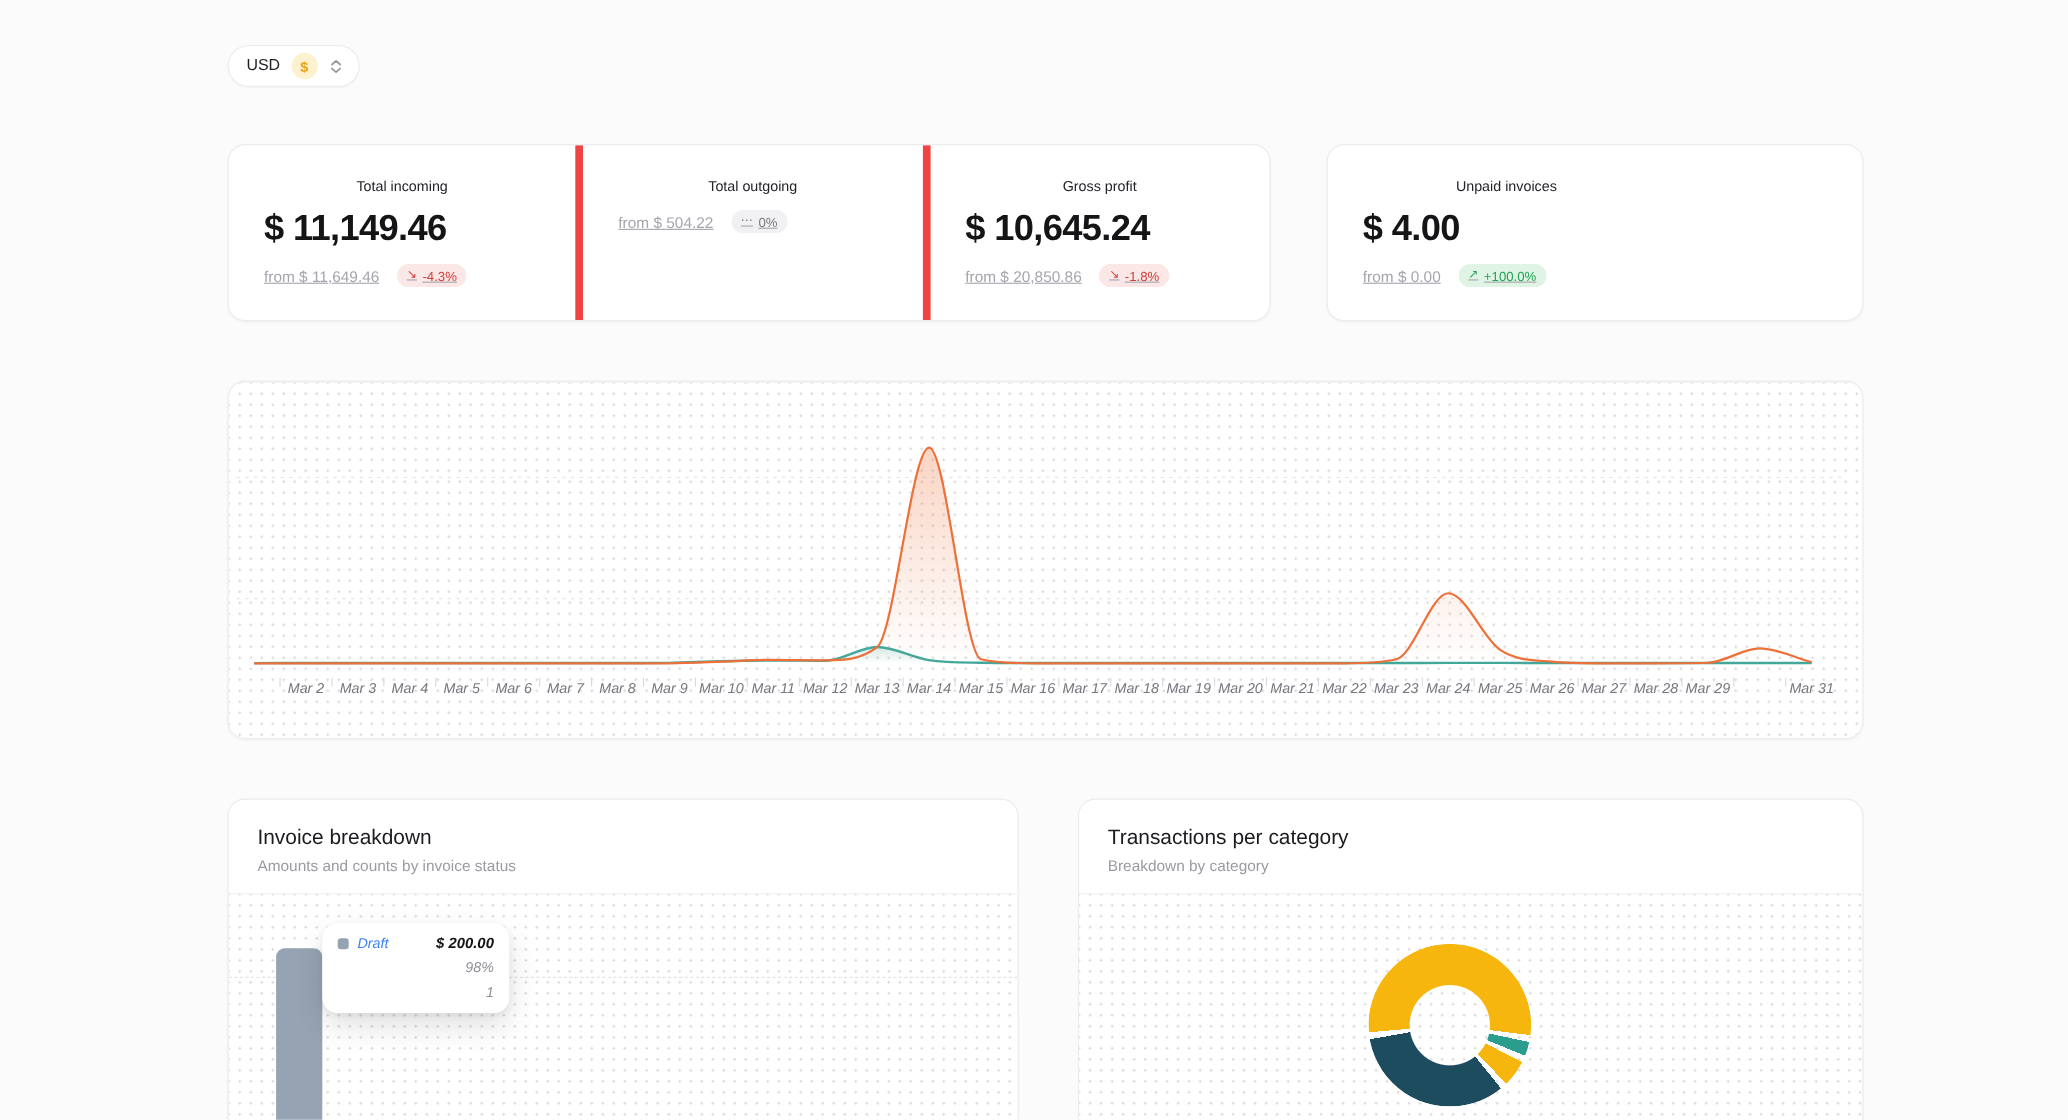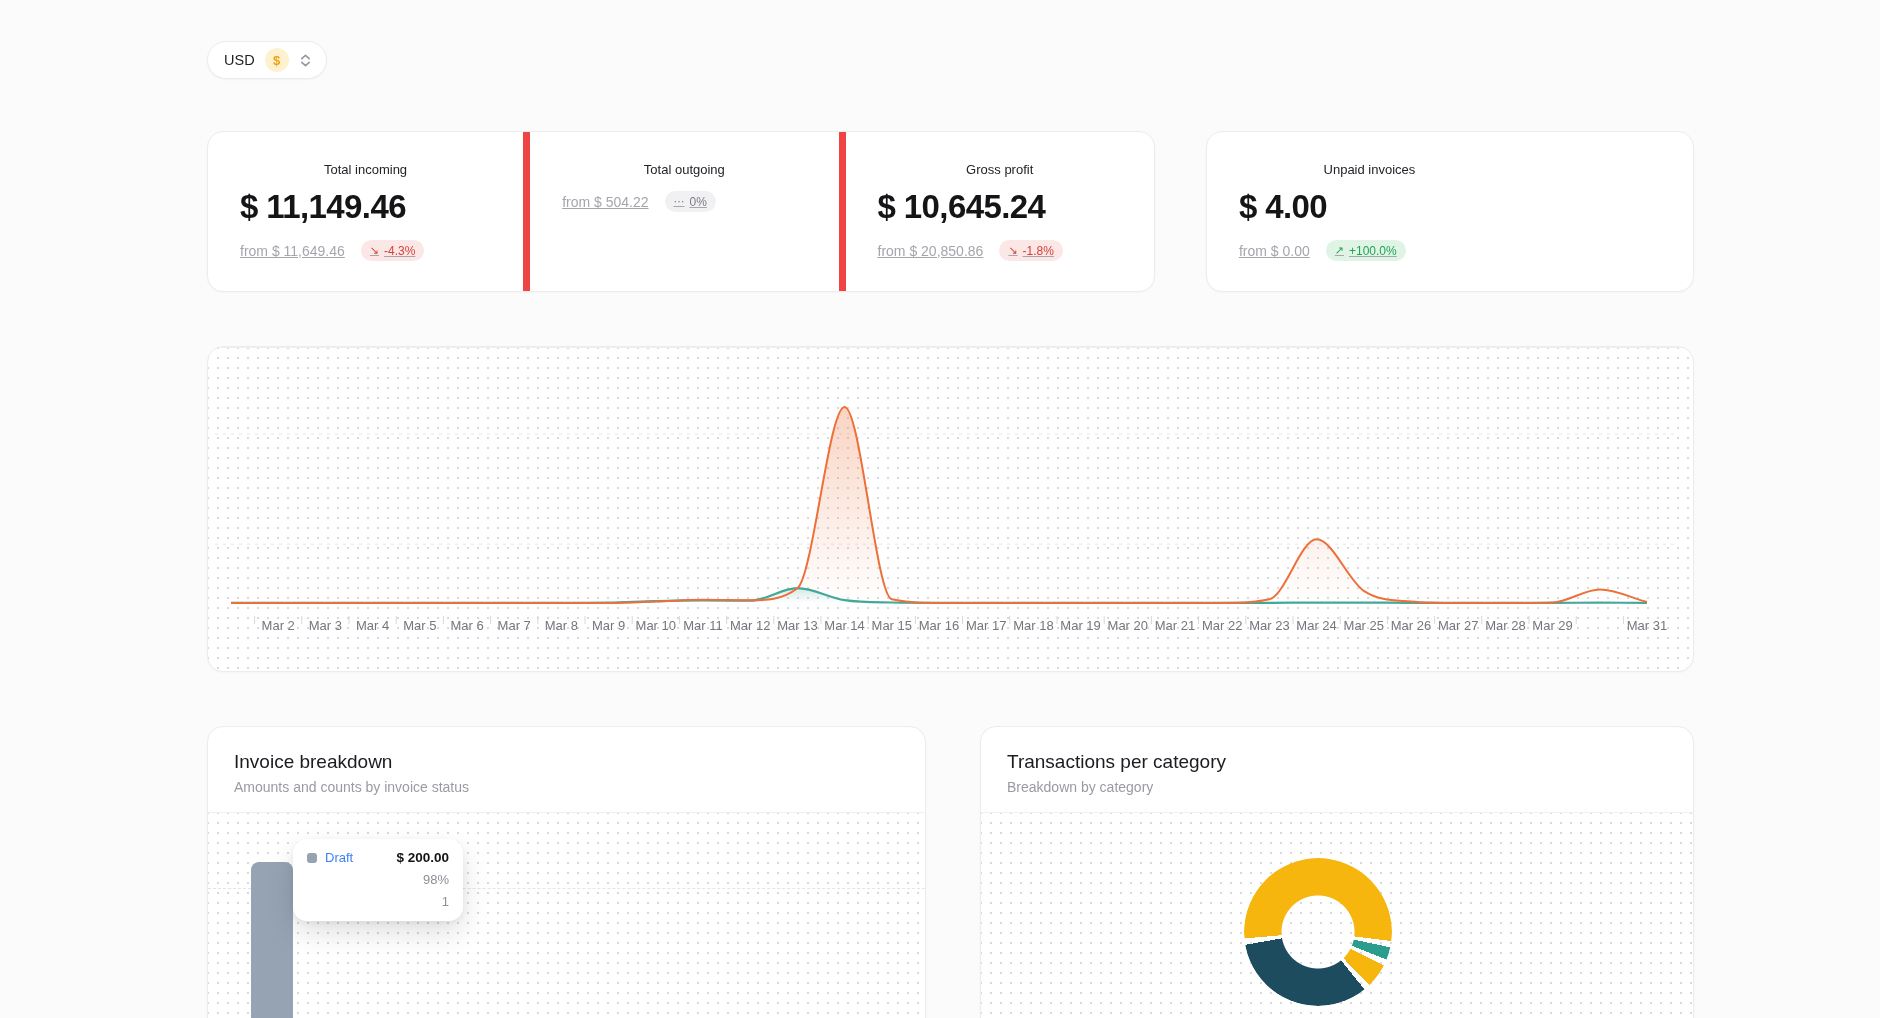--- a/index.html
+++ b/index.html
@@ -40,21 +40,21 @@
   
   .revenue-card { margin-top:54px; width:1487px; }
   .sec-head { padding:24px 26px 17px 26px; position:relative; }
   .sec-title { font-size:19px; color:#1b1b20; }
   .sec-sub { font-size:14px; color:#9a9aa2; margin-top:6px; }
   .divider { border-top:1px solid #f0f0f1; }
   .all-pill { position:absolute; top:24px; right:29px; display:flex; align-items:center; gap:7px;
               border:1px solid #ececef; border-radius:999px; padding:6px 12px; font-size:13px;
               color:#2a2a30; background:#fff; cursor:pointer; }
   .dots { background-image:radial-gradient(circle, #d9d9dd 1.1px, transparent 1.1px);
-          background-size:10px 10px; background-position:5px 5px; }
+          background-size:10px 10px; background-position:5px 5px;font-style:italic; }
   .rev-chart-area { height:323px; position:relative; }
   .rev-chart-area svg { display:block; }
   svg text { font-family:"Liberation Sans", sans-serif; }
 
   .bottom-row { display:flex; gap:54px; margin-top:54px; }
   .half-card { width:719px; }
   .half-card.right { width:714px; }
   .half-chart-area { height:340px; position:relative; }
   .dash-gridline { position:absolute; left:0; right:0; border-top:1px dashed #e4e4e8; }
 

